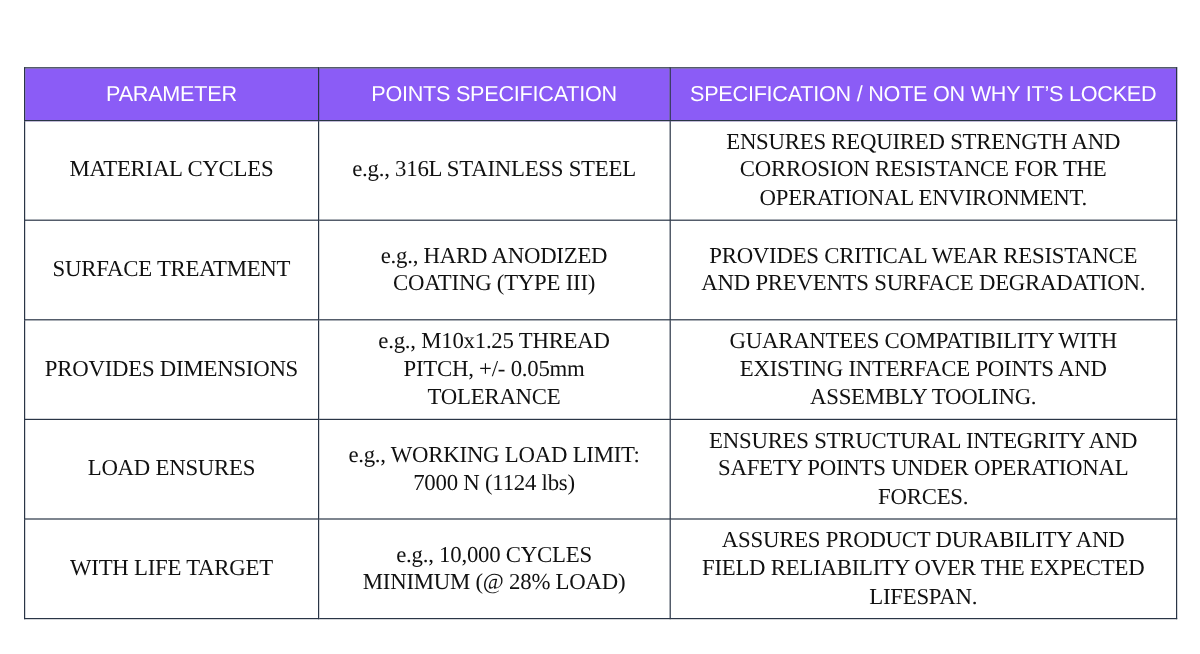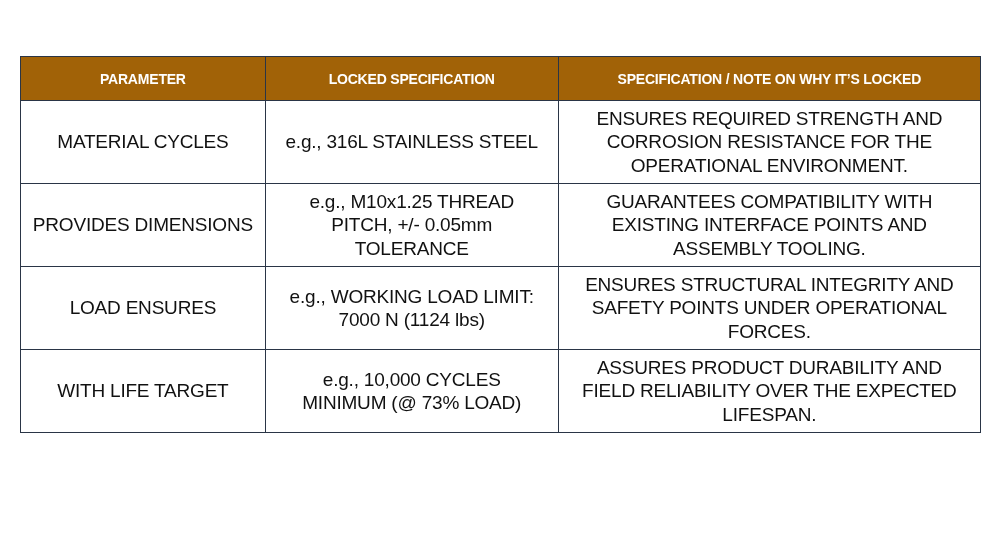--- a/index.html
+++ b/index.html
@@ -10,56 +10,63 @@
   .spec-table {
     position: absolute; left: 20px; top: 56px; width: 961px;
     border-collapse: collapse; table-layout: fixed;
   }
   .spec-table th, .spec-table td {
     border: 1.5px solid #2a3546;
     text-align: center; vertical-align: middle;
     text-transform: none;
   }
   .spec-table th {
-    background: #a16207; color: #ffffff; font-weight: bold;
-    height: 43px; font-size: 14px; letter-spacing: -0.2px; padding: 0 4px;
+    background: #8b5cf6; color: #ffffff; font-weight: normal;
+    height: 43px; font-size: 18px; letter-spacing: -0.2px; padding: 0 4px;
     white-space: nowrap;
   }
   .spec-table td {
     height: 82px; color: #111111; font-size: 19px; line-height: 23.5px;
-    padding: 0 8px; letter-spacing: -0.2px;
+    padding: 0 8px; letter-spacing: -0.2px; font-family: Liberation Serif, serif;
   }
   .col-param { width: 244px; }
   .col-spec { width: 292px; }
   .col-just { width: 421px; }
   .cell-text { display: inline-block; white-space: pre-line; }
 </style>
 </head>
 <body>
 
 <table class="spec-table">
   <colgroup>
     <col class="col-param">
       <col class="col-spec">
       <col class="col-just">
   </colgroup>
   <thead>
     <tr>
       <th>PARAMETER</th>
-      <th>LOCKED SPECIFICATION</th>
+      <th>POINTS SPECIFICATION</th>
       <th>SPECIFICATION / NOTE ON WHY IT’S LOCKED</th>
     </tr>
   </thead>
   <tbody>
     <tr>
       <td><span class="cell-text">MATERIAL CYCLES</span></td>
       <td><span class="cell-text">e.g., 316L STAINLESS STEEL</span></td>
       <td><span class="cell-text">ENSURES REQUIRED STRENGTH AND
 CORROSION RESISTANCE FOR THE
 OPERATIONAL ENVIRONMENT.</span></td>
+    </tr>
+    <tr>
+      <td><span class="cell-text">SURFACE TREATMENT</span></td>
+      <td><span class="cell-text">e.g., HARD ANODIZED
+COATING (TYPE III)</span></td>
+      <td><span class="cell-text">PROVIDES CRITICAL WEAR RESISTANCE
+AND PREVENTS SURFACE DEGRADATION.</span></td>
     </tr>
     <tr>
       <td><span class="cell-text">PROVIDES DIMENSIONS</span></td>
       <td><span class="cell-text">e.g., M10x1.25 THREAD
 PITCH, +/- 0.05mm
 TOLERANCE</span></td>
       <td><span class="cell-text">GUARANTEES COMPATIBILITY WITH
 EXISTING INTERFACE POINTS AND
 ASSEMBLY TOOLING.</span></td>
     </tr>
@@ -67,19 +74,19 @@
       <td><span class="cell-text">LOAD ENSURES</span></td>
       <td><span class="cell-text">e.g., WORKING LOAD LIMIT:
 7000 N (1124 lbs)</span></td>
       <td><span class="cell-text">ENSURES STRUCTURAL INTEGRITY AND
 SAFETY POINTS UNDER  OPERATIONAL
 FORCES.</span></td>
     </tr>
     <tr>
       <td><span class="cell-text">WITH LIFE TARGET</span></td>
       <td><span class="cell-text">e.g., 10,000 CYCLES
-MINIMUM (@ 73% LOAD)</span></td>
+MINIMUM (@ 28% LOAD)</span></td>
       <td><span class="cell-text">ASSURES PRODUCT DURABILITY AND
 FIELD RELIABILITY OVER THE EXPECTED
 LIFESPAN.</span></td>
     </tr>
   </tbody>
 </table>
 
 </body></html>

